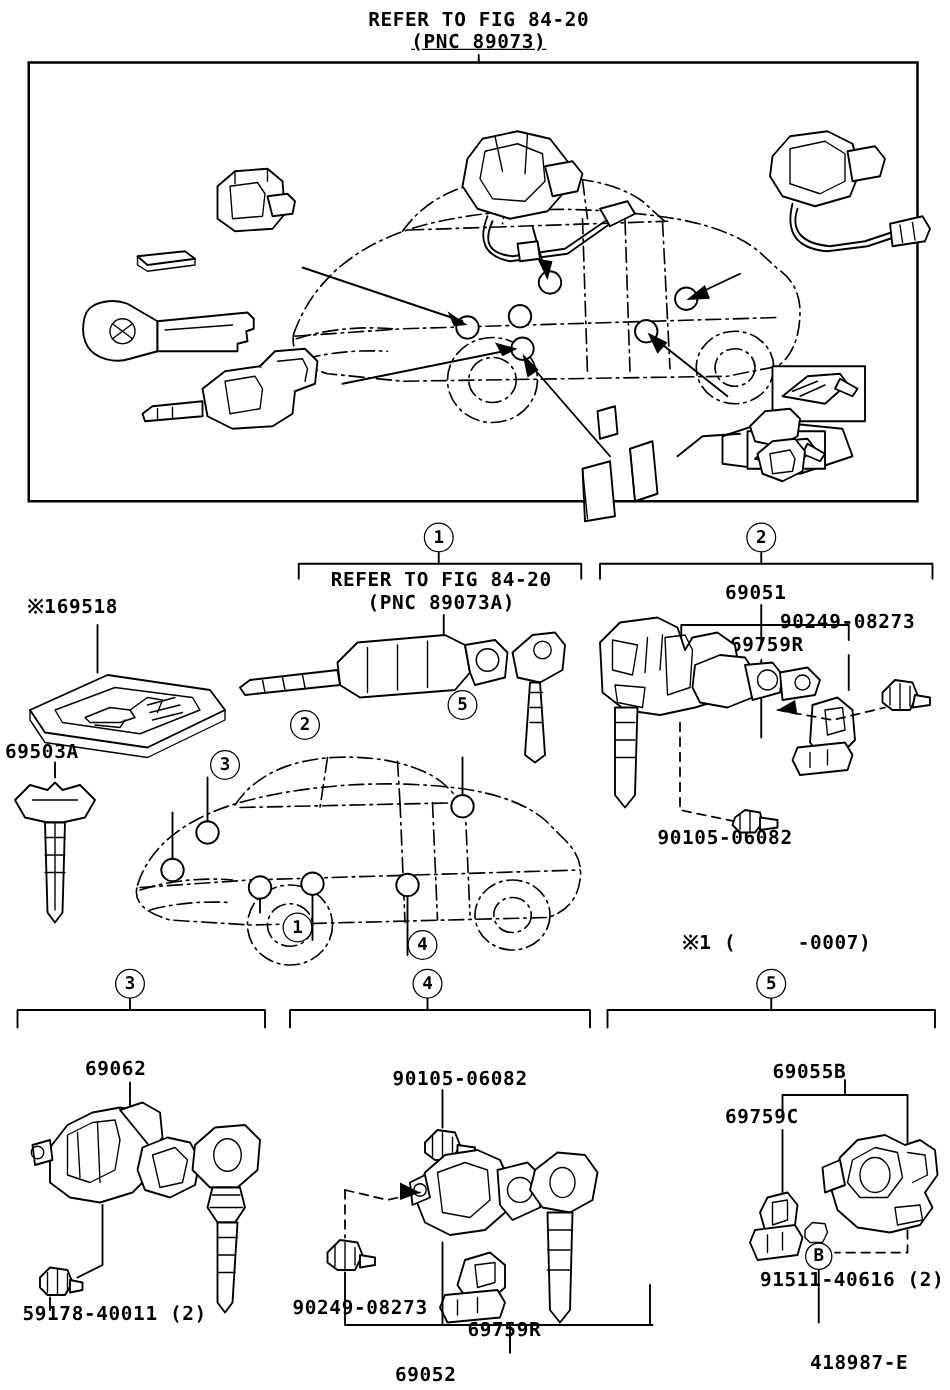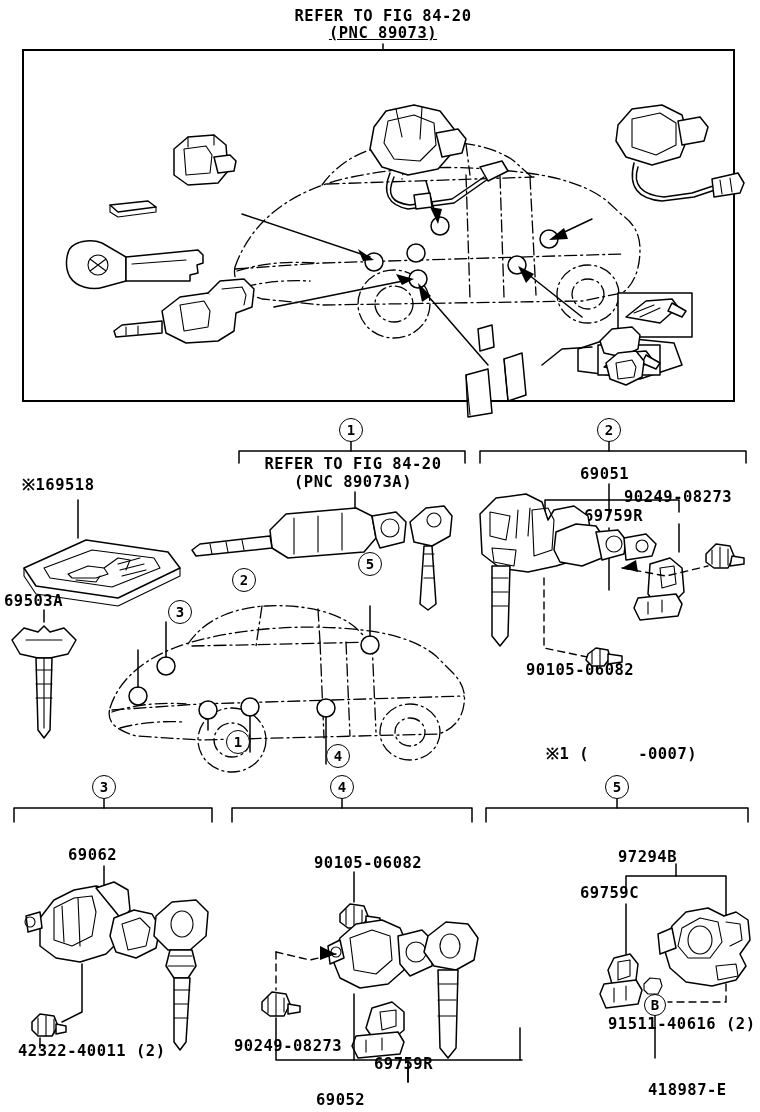--- a/index.html
+++ b/index.html
@@ -320,21 +320,21 @@
     <path class="ink-f" d="M20,6 L34,8 L34,14 L20,16 Z"></path>
   </g>
 </svg>
 
 <div class="circ" style="left:92px;top:775px;width:24px;height:24px;">3</div>
 <svg style="left:0;top:0;width:760px;height:830px;">
   <line class="ink" x1="104" y1="799" x2="104" y2="808"></line>
   <path class="ink" d="M14,808 L14,822 M14,808 L212,808 M212,808 L212,822"></path>
 </svg>
 <div class="lbl t16" style="left:68px;top:847px;">69062</div>
-<div class="lbl t16" style="left:18px;top:1043px;">42322-40011 (2)</div>
+<div class="lbl t16" style="left:18px;top:1043px;">59178-40011 (2)</div>
 
 <svg style="left:10px;top:862px;width:220px;height:190px;">
   <line class="ink" x1="94" y1="4" x2="94" y2="24"></line>
 
   <g>
     <path class="ink-f" d="M30,56 L44,38 L64,28 L86,24 L104,28 L112,40 L116,60 L110,78
           L96,92 L70,100 L46,96 L30,84 Z"></path>
     <path class="ink-thin" d="M44,46 L64,36 L82,34 L86,50 L82,74 L62,84 L44,78 Z"></path>
     <path class="ink-thin" d="M52,44 L54,80 M68,36 L70,84"></path>
     <path class="ink-f" d="M16,54 L30,50 L32,66 L18,70 Z"></path>
@@ -420,21 +420,21 @@
   <line class="ink" x1="176" y1="196" x2="176" y2="214"></line>
   <path class="ink" d="M176,192 L176,214"></path>
   <path class="ink" d="M288,160 L288,192"></path>
 </svg>
 
 <div class="circ" style="left:605px;top:775px;width:24px;height:24px;">5</div>
 <svg style="left:0;top:0;width:760px;height:830px;">
   <line class="ink" x1="617" y1="799" x2="617" y2="808"></line>
   <path class="ink" d="M486,808 L486,822 M486,808 L748,808 M748,808 L748,822"></path>
 </svg>
-<div class="lbl t16" style="left:618px;top:849px;">97294B</div>
+<div class="lbl t16" style="left:618px;top:849px;">69055B</div>
 <div class="lbl t16" style="left:580px;top:885px;">69759C</div>
 <div class="lbl t16" style="left:608px;top:1016px;">91511-40616 (2)</div>
 <div class="circ" style="left:644px;top:994px;width:22px;height:22px;">B</div>
 
 <svg style="left:560px;top:862px;width:200px;height:230px;">
 
   <line class="ink" x1="116" y1="2" x2="116" y2="14"></line>
   <path class="ink" d="M66,14 L166,14 M66,14 L66,30 M166,14 L166,60"></path>
 
   <line class="ink" x1="66" y1="42" x2="66" y2="92"></line>

